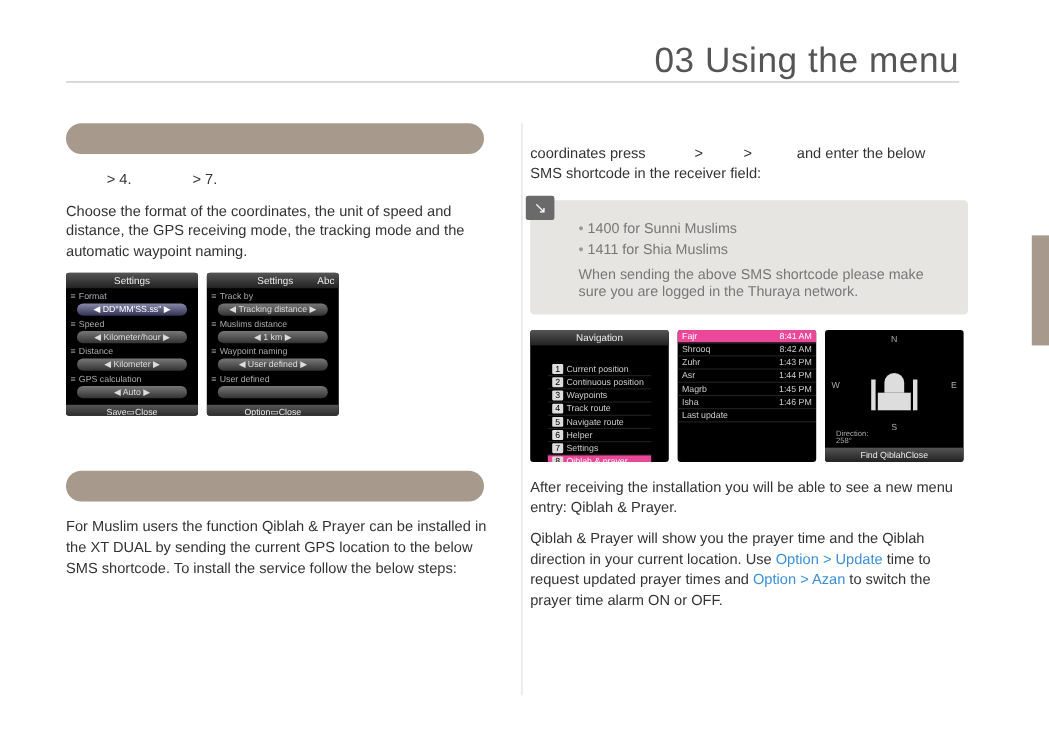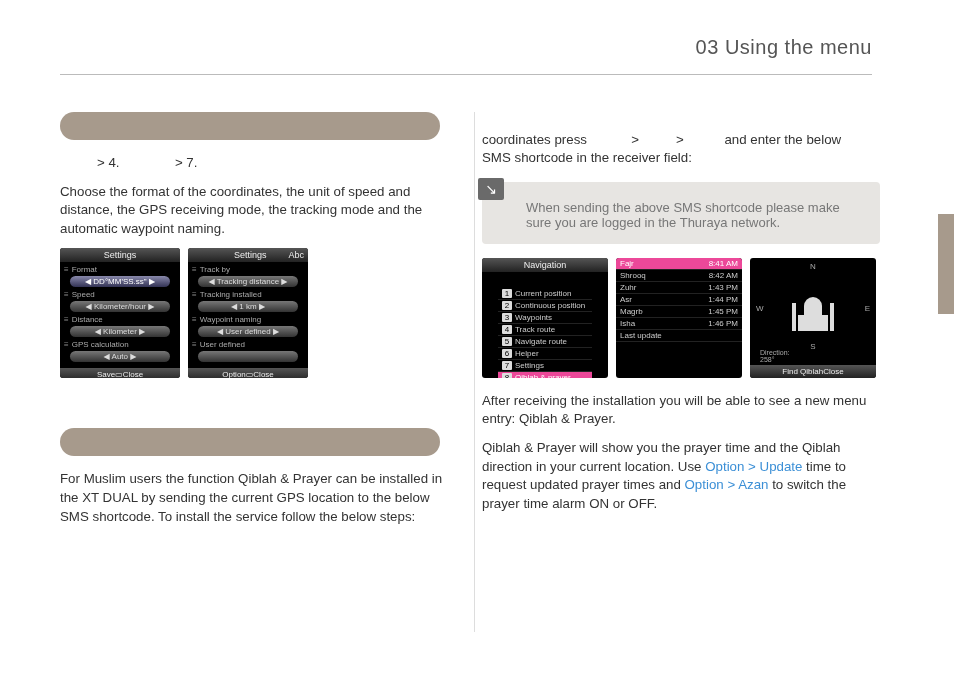--- a/index.html
+++ b/index.html
@@ -9,21 +9,21 @@
     background: #fff;
     font-family: Arial, Helvetica, sans-serif;
     color: #333;
     position: relative;
     overflow: hidden;
   }
   .page-title {
     position: absolute;
     top: 36px;
     right: 82px;
-    font-size: 20px;
+    font-size: 32px;
     font-weight: 300;
     color: #555;
     letter-spacing: 0.5px;
     text-align: right;
   }
   .hr-top {
     position: absolute;
     top: 74px;
     left: 60px;
     right: 82px;
@@ -220,21 +220,21 @@
           <span>Abc</span>
         </div>
         <div class="ph-body" id="ps2body">
             <div class="ph-row">
               <span style="color:#888">≡</span> 
               <span class="ph-label">Track by</span>
             </div>
             <div class="ph-field">◀ Tracking distance ▶</div>
             <div class="ph-row">
               <span style="color:#888">≡</span> 
-              <span class="ph-label">Tracking installed</span>
+              <span class="ph-label">Muslims distance</span>
             </div>
             <div class="ph-field">◀ 1 km ▶</div>
             <div class="ph-row">
               <span style="color:#888">≡</span> 
               <span class="ph-label">Waypoint naming</span>
             </div>
             <div class="ph-field">◀ User defined ▶</div>
             <div class="ph-row">
               <span style="color:#888">≡</span> 
               <span class="ph-label">User defined</span>
@@ -252,20 +252,24 @@
     <div class="gap-lg"></div>
     <div class="pill"></div>
     <p>For Muslim users the function Qiblah &amp; Prayer can be installed in the XT DUAL by sending the current GPS location to the below SMS shortcode. To install the service follow the below steps:</p>
   </div>
 
   <div class="col">
     <p style="white-space:pre-wrap"><br><span>coordinates press            &gt;          &gt;           and enter the below</span><br><span>SMS shortcode in the receiver field:</span></p>
 
     <div class="note-box">
       <div class="note-icon">↘</div>
+      <ul id="note-list">
+          <li>1400 for Sunni Muslims</li>
+          <li>1411 for Shia Muslims</li>
+        </ul>
       <div>When sending the above SMS shortcode please make sure you are logged in the Thuraya network.</div>
     </div>
 
     <div class="phone-row3">
 
       <div class="phone phone-c">
         <div class="ph-head">Navigation</div>
         <div class="ph-body" id="navbody" style="padding:16px">
             <div class="ph-list-row">
               <span><span class="ph-num">1</span>Current position</span>

